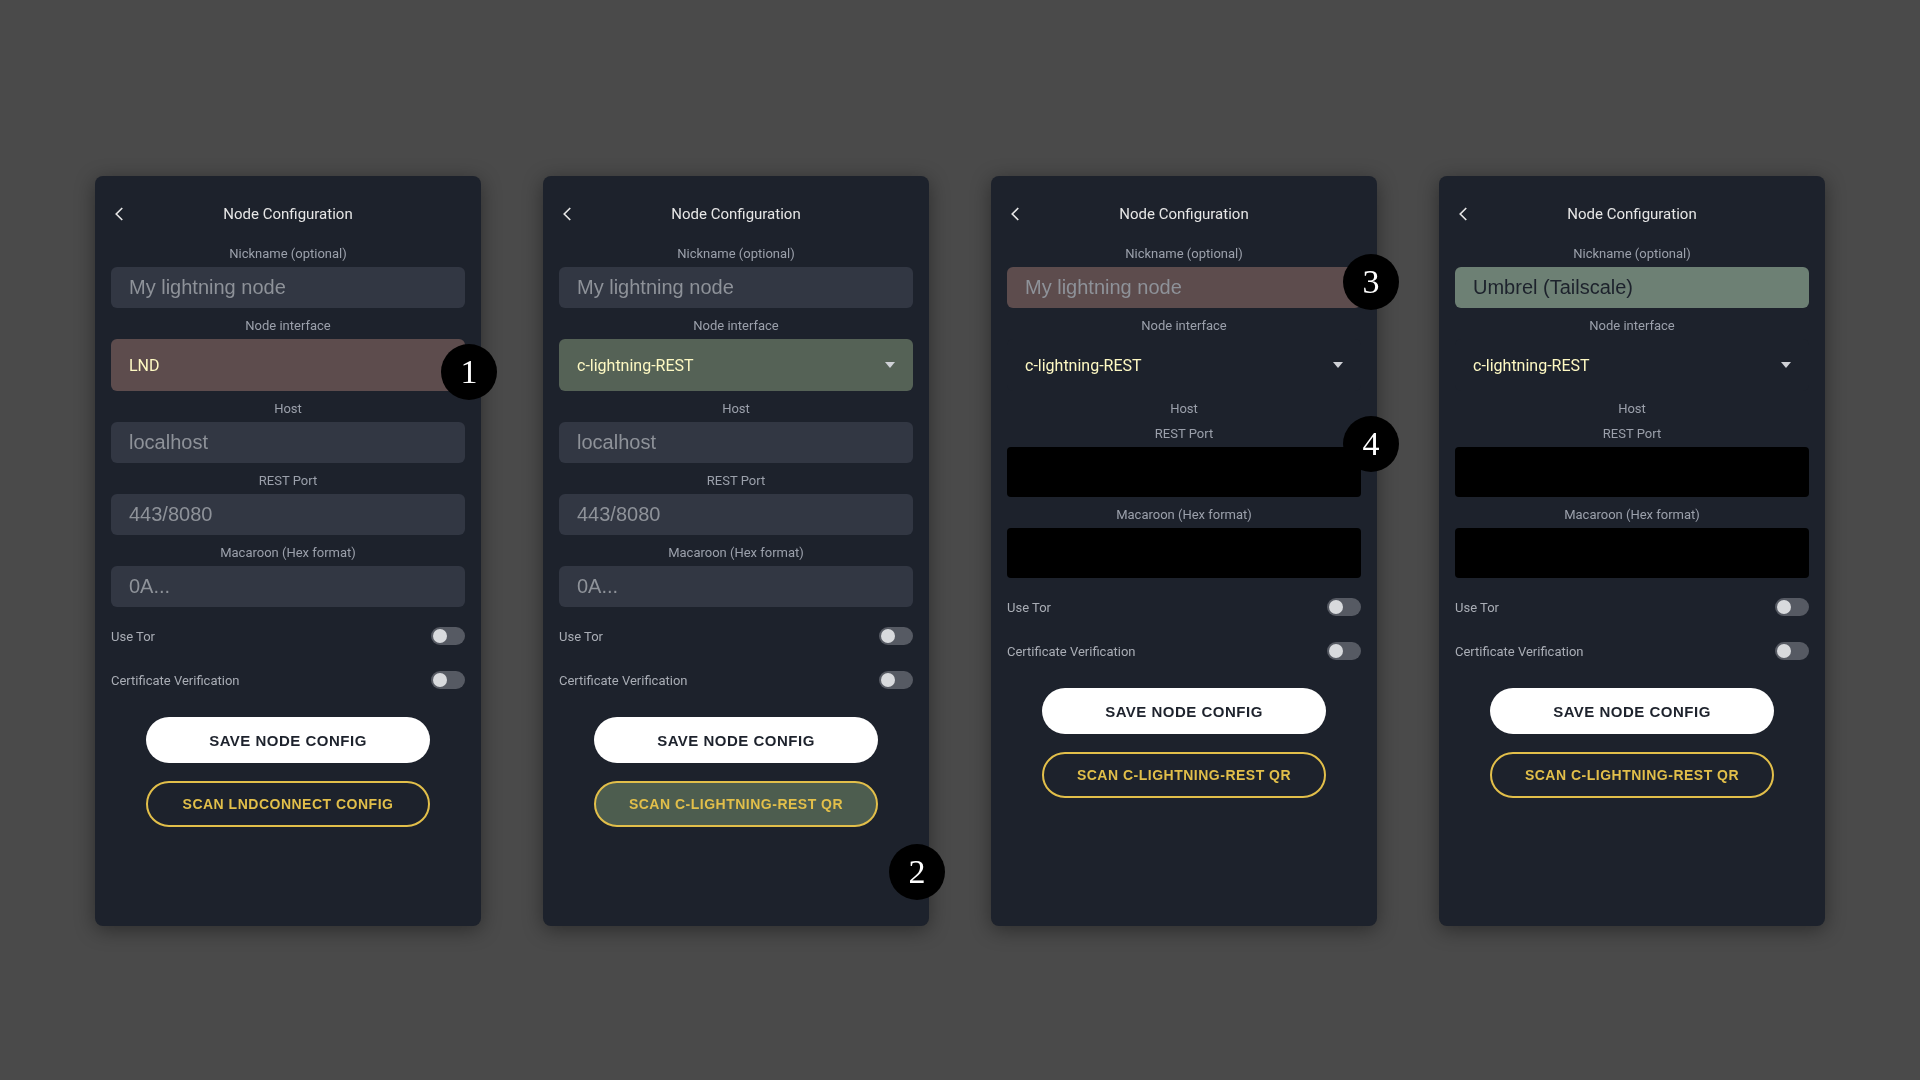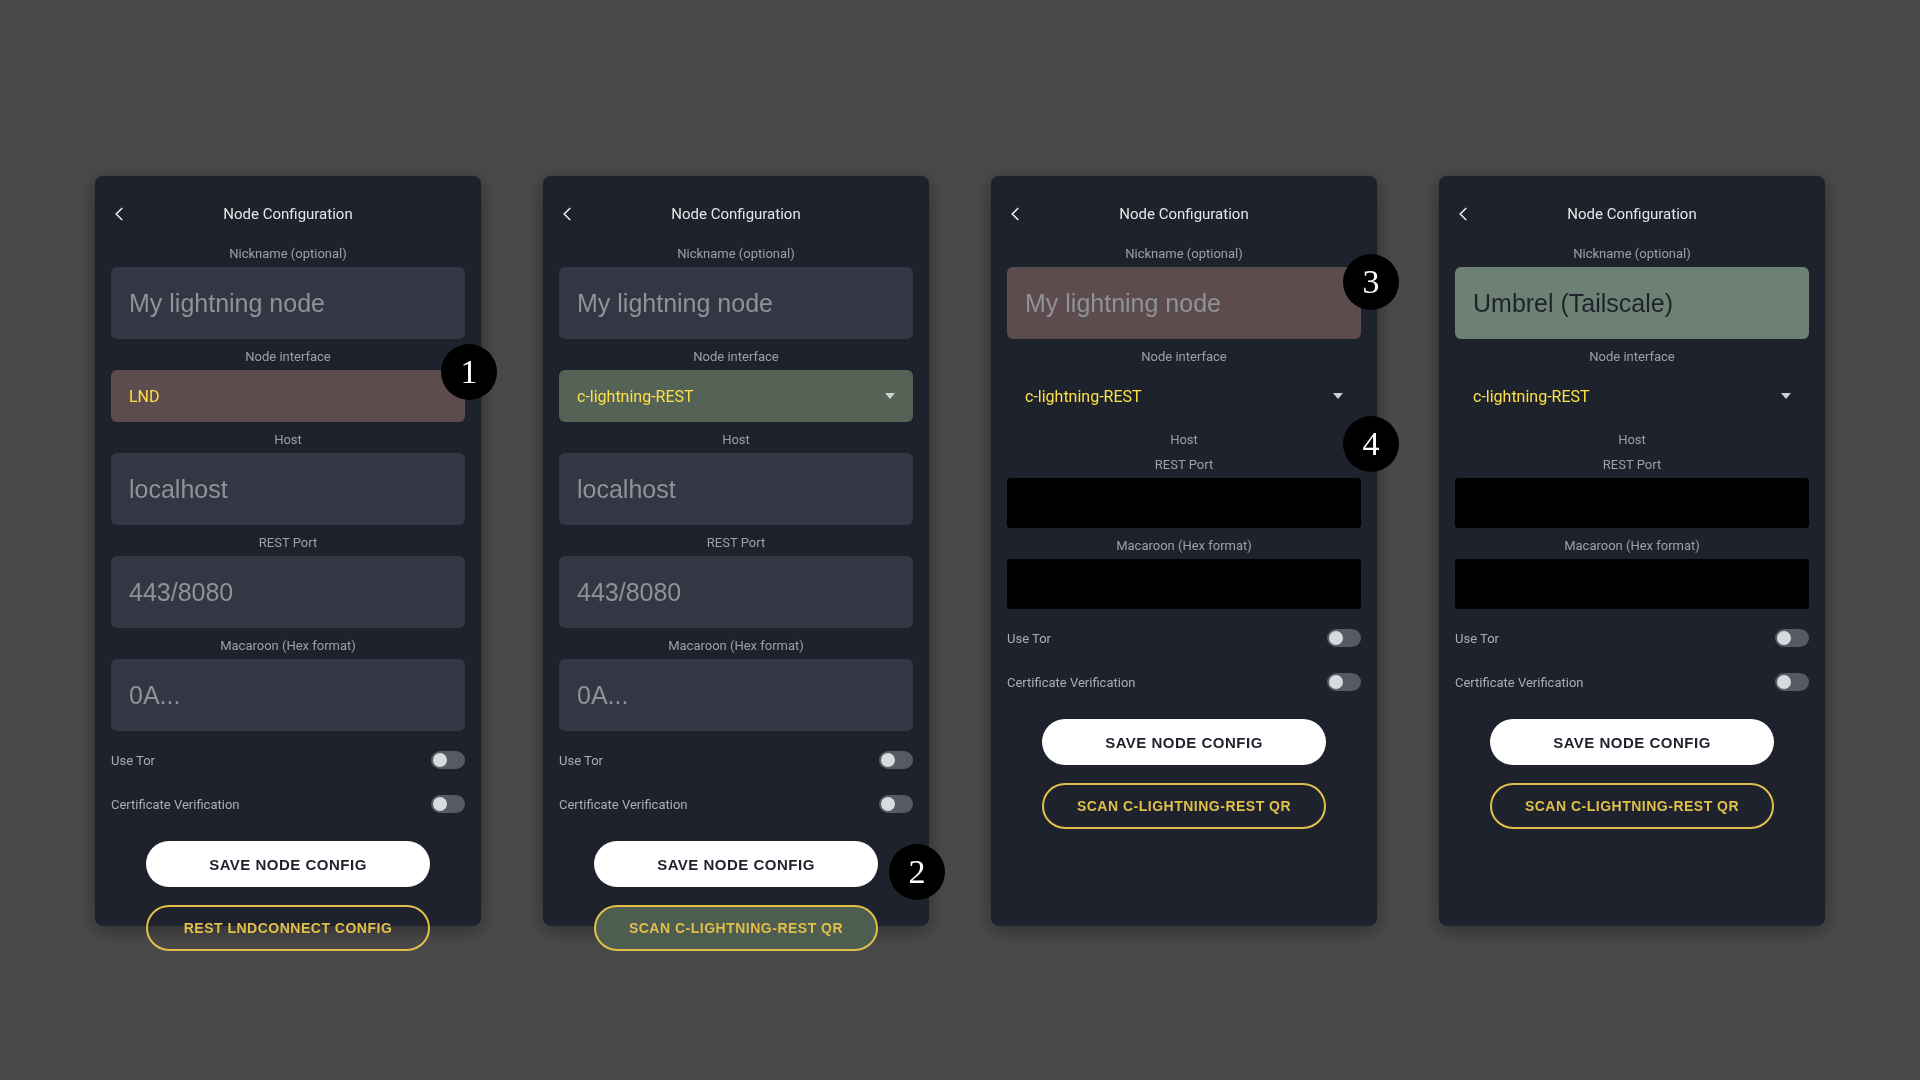--- a/index.html
+++ b/index.html
@@ -46,36 +46,36 @@
   }
   .label {
     font-size:13px;
     color:#9ba0ab;
     margin-top: 10px;
     margin-bottom:6px;
     text-align:center;
   }
   .field {
     width:100%;
-    height:72px;
+    height:41px;
     border-radius:6px;
     background:#323743;
     border:none;
     color:#c9cdd6;
-    font-size:25px;
+    font-size:20px;
     padding: 0 18px;
     outline:none;
   }
   .field::placeholder { color:#8e9299; }
   .select {
     width:100%;
     height:52px;
     border-radius:6px;
     background:#323743;
-    color:#fde047;
+    color:#fef9c3;
     font-size:16px;
     padding: 0 18px;
     display:flex;
     align-items:center;
     justify-content:space-between;
     cursor:pointer;
   }
   .select.plain { background:#1d222c; }
   .caret { width:0; height:0; border-left:5px solid transparent; border-right:5px solid transparent; border-top:6px solid #cfd1d6; }
   .row-toggle {
@@ -165,21 +165,21 @@
     <div class="row-toggle">
       <span>Use Tor</span>
       <div class="toggle"></div>
     </div>
     <div class="row-toggle">
       <span>Certificate Verification</span>
       <div class="toggle"></div>
     </div>
 
     <button class="btn-primary">SAVE NODE CONFIG</button>
-    <button class="btn-outline">REST LNDCONNECT CONFIG</button>
+    <button class="btn-outline">SCAN LNDCONNECT CONFIG</button>
   <div class="badge" style="top: 168px; right: -16px;">1</div></div>
 <div class="phone">
     <div class="header">
       <div class="back">
         <svg viewBox="0 0 24 24">
           <polyline points="15 4 7 12 15 20"></polyline>
         </svg>
       </div>
       <div class="title">Node Configuration</div>
     </div>

